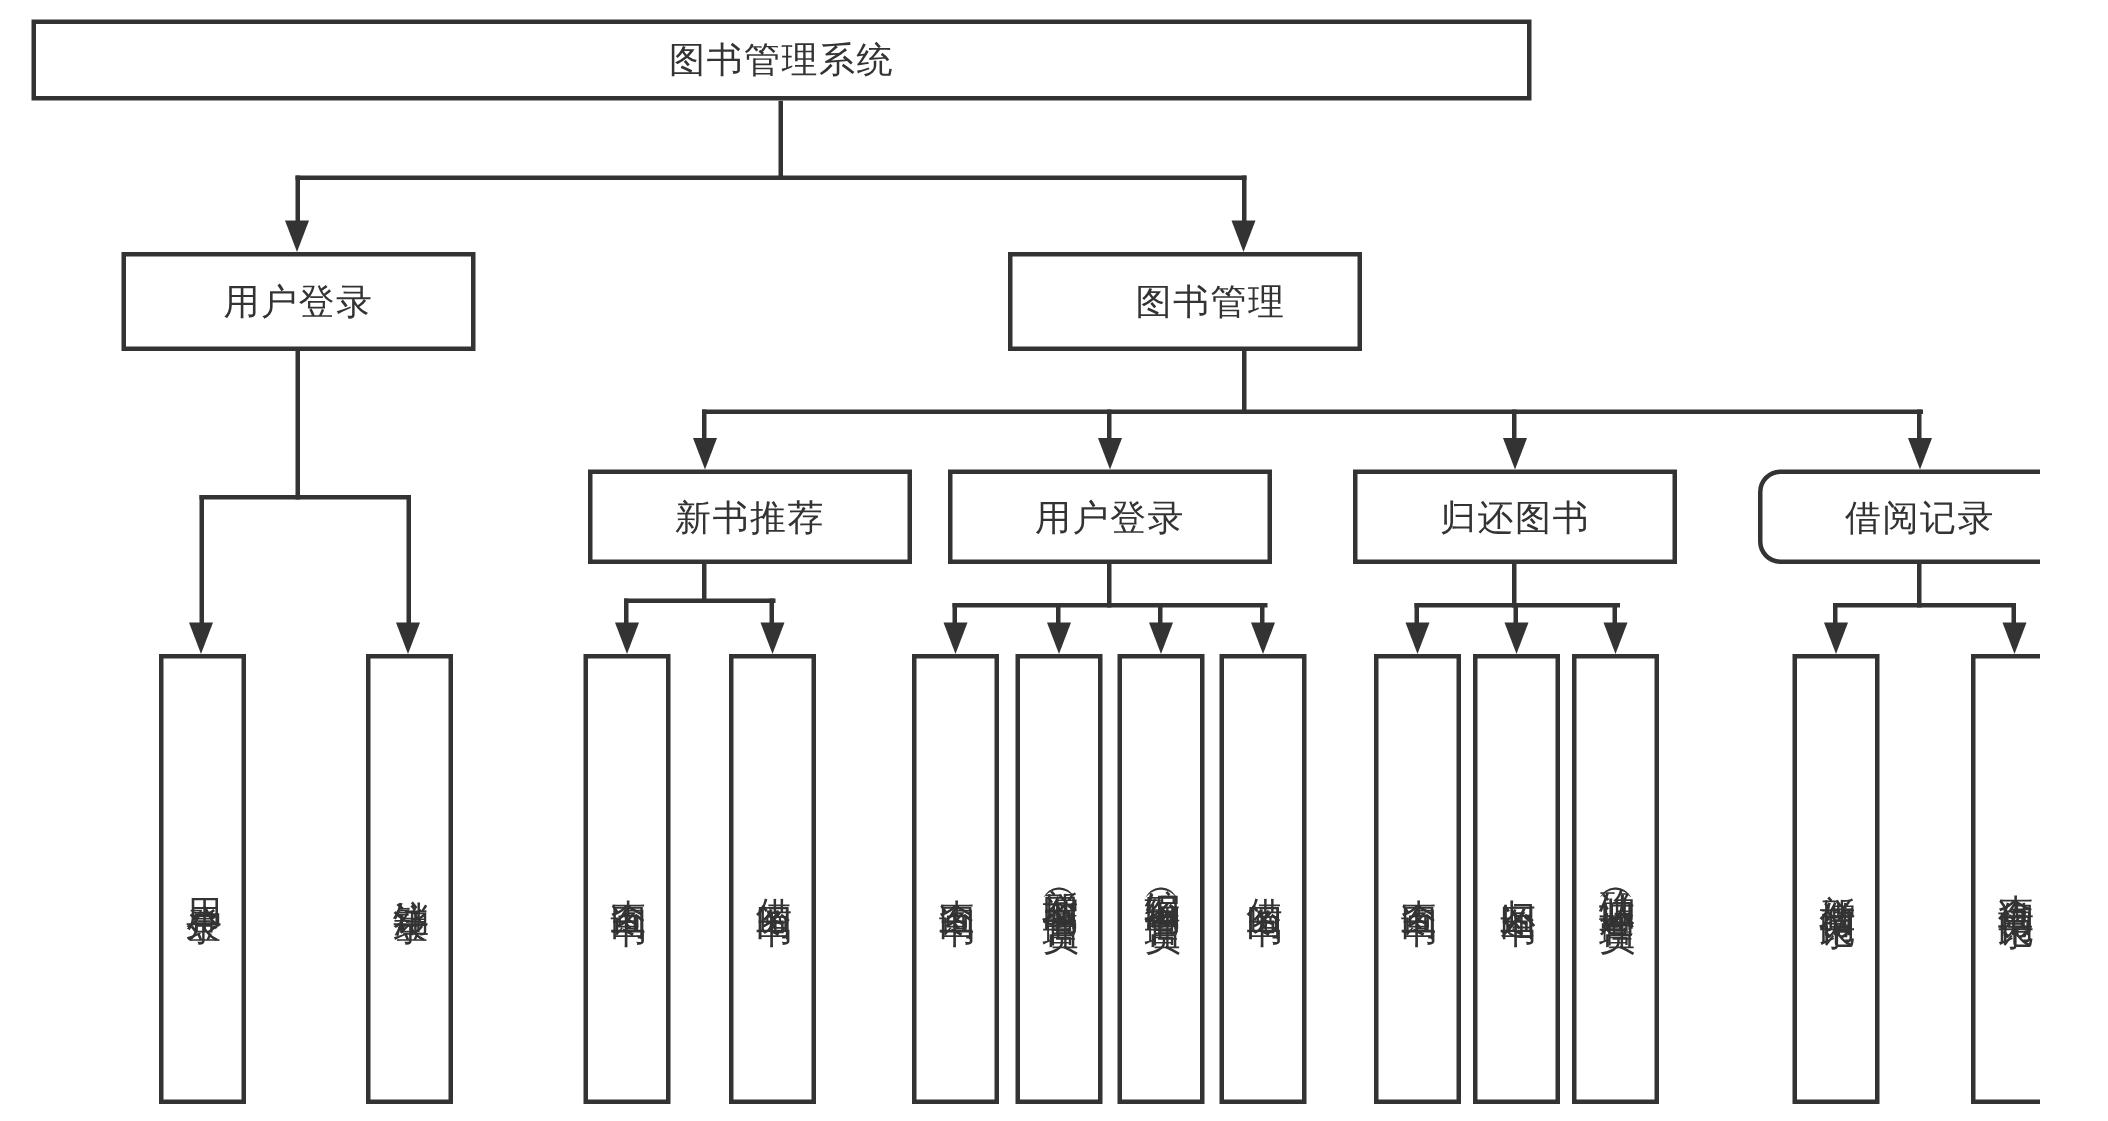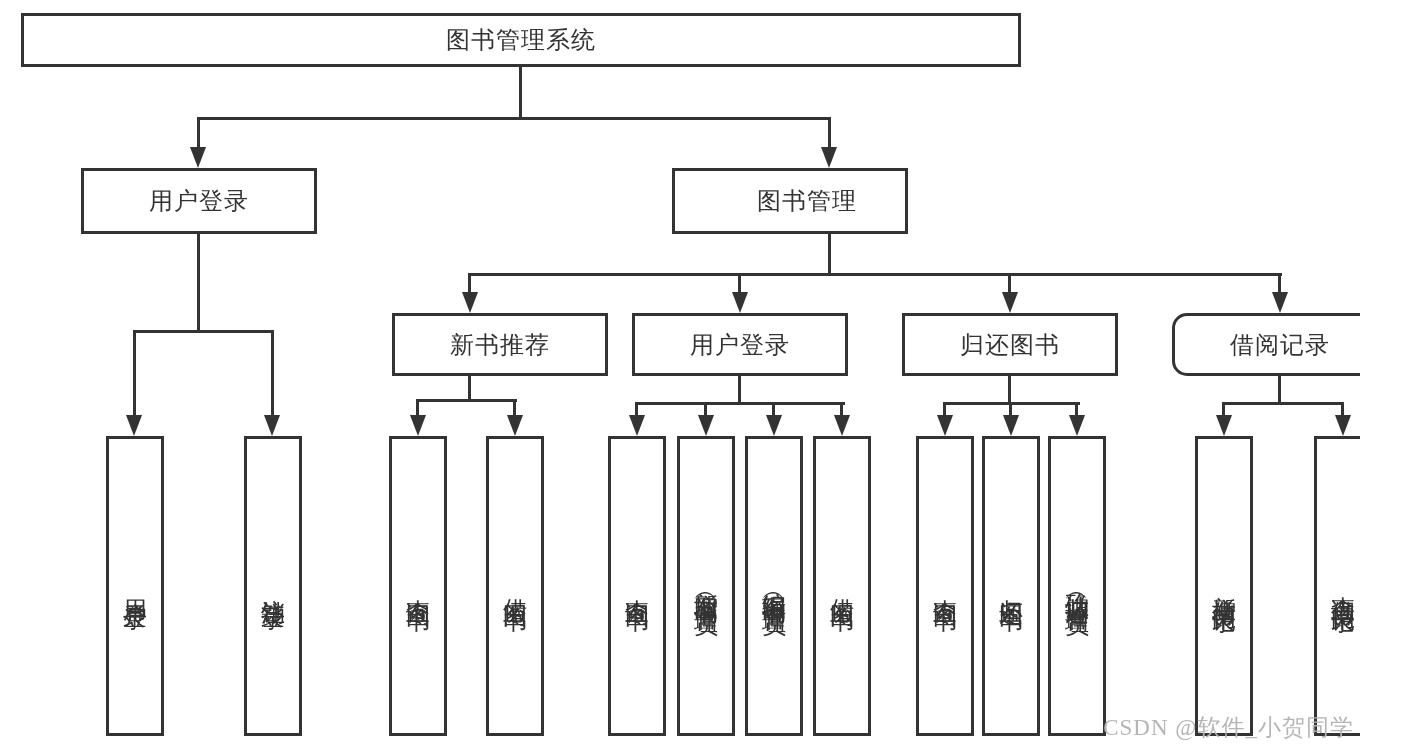--- a/index.html
+++ b/index.html
@@ -188,15 +188,14 @@
   <div class="vline" style="left:1075px; top:402px; height:16px;"></div>
   <div class="arrow" style="left:1069px; top:415px;"></div>
 
   <div class="vline" style="left:1278px; top:373px; height:32px;"></div>
   <div class="hline" style="left:1222px; top:402px; width:122px;"></div>
   <div class="vline" style="left:1222px; top:402px; height:16px;"></div>
   <div class="arrow" style="left:1216px; top:415px;"></div>
   <div class="vline" style="left:1341px; top:402px; height:16px;"></div>
   <div class="arrow" style="left:1335px; top:415px;"></div>
 
-  <div class="watermark">CSDN @软件_小贺同学</div>
 
 </div>
 
 </body></html>

